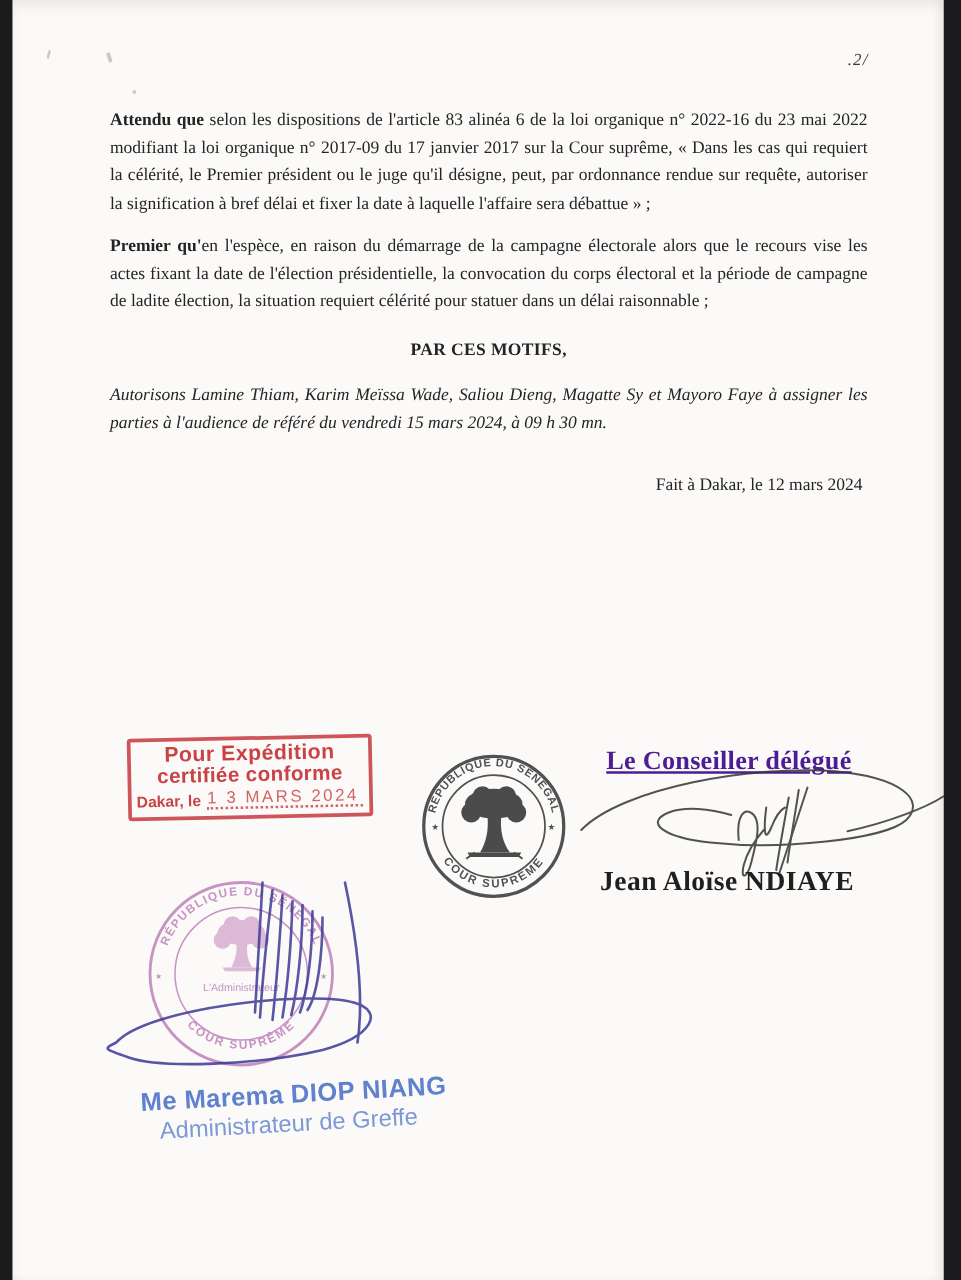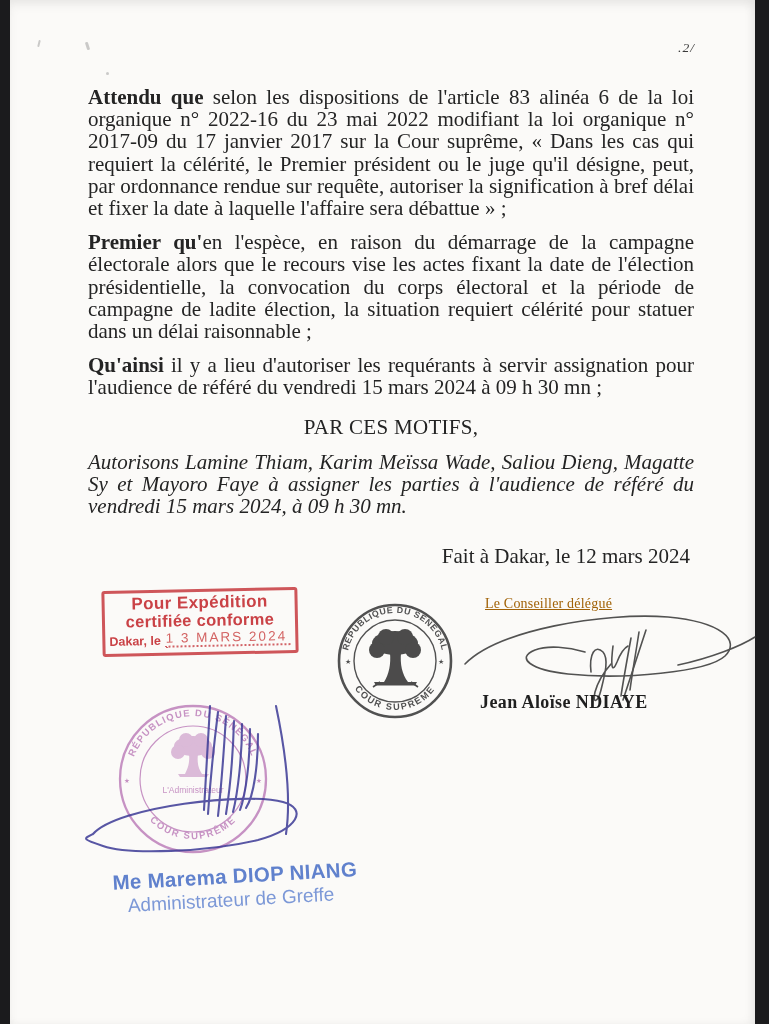--- a/index.html
+++ b/index.html
@@ -8,48 +8,48 @@
   .page{position:absolute;left:10px;top:0;width:745px;height:1024px;background:#fbfaf8;
         box-shadow:inset 0 6px 10px rgba(0,0,0,.05), inset -4px 0 8px rgba(0,0,0,.05);}
   .page-marker{position:absolute;top:40px;right:60px;font-size:13.5px;font-style:italic;
                color:#3a3a3a;letter-spacing:1px;}
   .smudge{position:absolute;background:#8e8e8e;opacity:.45;border-radius:1px;}
   .s1{left:28px;top:40px;width:2px;height:7px;transform:rotate(14deg);}
   .s2{left:76px;top:42px;width:3px;height:8px;transform:rotate(-18deg);}
   .s3{left:96px;top:72px;width:3px;height:3px;border-radius:50%;}
 
   .content{position:absolute;left:78px;top:0;width:606px;color:#242424;
-           font-size:21px;line-height:22.2px;text-align:justify;padding-top:86px;}
+           font-size:14px;line-height:22.2px;text-align:justify;padding-top:86px;}
   .content p{margin:0;}
   .p2{margin-top:12px !important;}
   .p3{margin-top:12px !important;}
   .lead{font-weight:bold;}
-  .motifs{margin-top:17px !important;text-align:center;font-weight:normal;letter-spacing:.3px;}
+  .motifs{margin-top:17px !important;text-align:center;font-weight:bold;letter-spacing:.3px;}
   .dispositif{margin-top:13px !important;font-style:italic;}
   .place-date{margin-top:28px !important;text-align:right;padding-right:4px;}
 
   .red-stamp{position:absolute;left:92px;top:589px;width:190px;height:60px;
              border:3.5px solid rgba(194,39,45,.82);border-radius:3px;
              transform:rotate(-1.2deg);color:rgba(194,39,45,.92);
              font-family:"Liberation Sans", sans-serif;text-align:center;opacity:.95;}
   .red-stamp .l1{font-weight:bold;font-size:17px;line-height:18px;margin-top:2px;letter-spacing:.4px;}
   .red-stamp .l2{font-weight:bold;font-size:16.5px;line-height:17px;letter-spacing:.3px;}
   .red-stamp .row{display:flex;align-items:flex-end;padding:0 5px 0 4px;margin-top:1px;}
   .red-stamp .city{font-weight:bold;font-size:12.5px;white-space:nowrap;}
   .red-stamp .date{flex:1;margin-left:5px;border-bottom:2px dotted rgba(194,39,45,.75);
                    font-size:13.5px;letter-spacing:2px;color:rgba(201,62,62,.85);
                    white-space:nowrap;text-align:left;padding-bottom:0;}
 
   .seal-svg{position:absolute;left:320px;top:596px;opacity:.88;}
   .seal-text{font-family:"Liberation Sans", sans-serif;font-weight:bold;}
 
-  .sig-title{position:absolute;left:475px;top:596px;font-weight:normal;font-size:14px;
-             color:#a16207;text-decoration:underline;letter-spacing:.2px;}
+  .sig-title{position:absolute;left:475px;top:596px;font-weight:bold;font-size:21px;
+             color:#4c1d95;text-decoration:underline;letter-spacing:.2px;}
   .sig-svg{position:absolute;left:443px;top:602px;}
-  .sig-name{position:absolute;left:470px;top:692px;font-weight:bold;font-size:18px;
+  .sig-name{position:absolute;left:470px;top:692px;font-weight:bold;font-size:22px;
             color:#1f1f1f;letter-spacing:.4px;}
 
   .purple-svg{position:absolute;left:58px;top:694px;}
 
   .registrar{position:absolute;left:103px;top:864px;transform:rotate(-3.2deg);
              font-family:"Liberation Sans", sans-serif;}
   .registrar .name{font-weight:bold;font-size:20.5px;color:rgba(74,111,198,.88);letter-spacing:.3px;}
   .registrar .title{font-size:19px;color:rgba(88,124,205,.78);margin-left:14px;margin-top:1px;}
 </style>
 </head>
@@ -59,21 +59,20 @@
   <div class="page">
 
     <div class="page-marker">.2/</div>
     <span class="smudge s1"></span>
     <span class="smudge s2"></span>
     <span class="smudge s3"></span>
 
     <div class="content">
       <p><span class="lead">Attendu que</span><span> selon les dispositions de l'article 83 alinéa 6 de la loi organique n° 2022-16 du 23 mai 2022 modifiant la loi organique n° 2017-09 du 17 janvier 2017 sur la Cour suprême, « Dans les cas qui requiert la célérité, le Premier président ou le juge qu'il désigne, peut, par ordonnance rendue sur requête, autoriser la signification à bref délai et fixer la date à laquelle l'affaire sera débattue » ;</span></p>
       <p class="p2"><span class="lead">Premier qu'</span><span>en l'espèce, en raison du démarrage de la campagne électorale alors que le recours vise les actes fixant la date de l'élection présidentielle, la convocation du corps électoral et la période de campagne de ladite élection, la situation requiert célérité pour statuer dans un délai raisonnable ;</span></p>
-      <p class="p3"><span class="lead">Qu'ainsi</span><span> il y a lieu d'autoriser les requérants à servir assignation pour l'audience de référé du vendredi 15 mars 2024 à 09 h 30 mn ;</span></p>
       <p class="motifs">PAR CES MOTIFS,</p>
       <p class="dispositif">Autorisons Lamine Thiam, Karim Meïssa Wade, Saliou Dieng, Magatte Sy et Mayoro Faye à assigner les parties à l'audience de référé du vendredi 15 mars 2024, à 09 h 30 mn.</p>
       <p class="place-date">Fait à Dakar, le 12 mars 2024</p>
     </div>
 
     <div class="red-stamp">
       <div class="l1">Pour Expédition</div>
       <div class="l2">certifiée conforme</div>
       <div class="row">
         <span class="city">Dakar, le</span>

